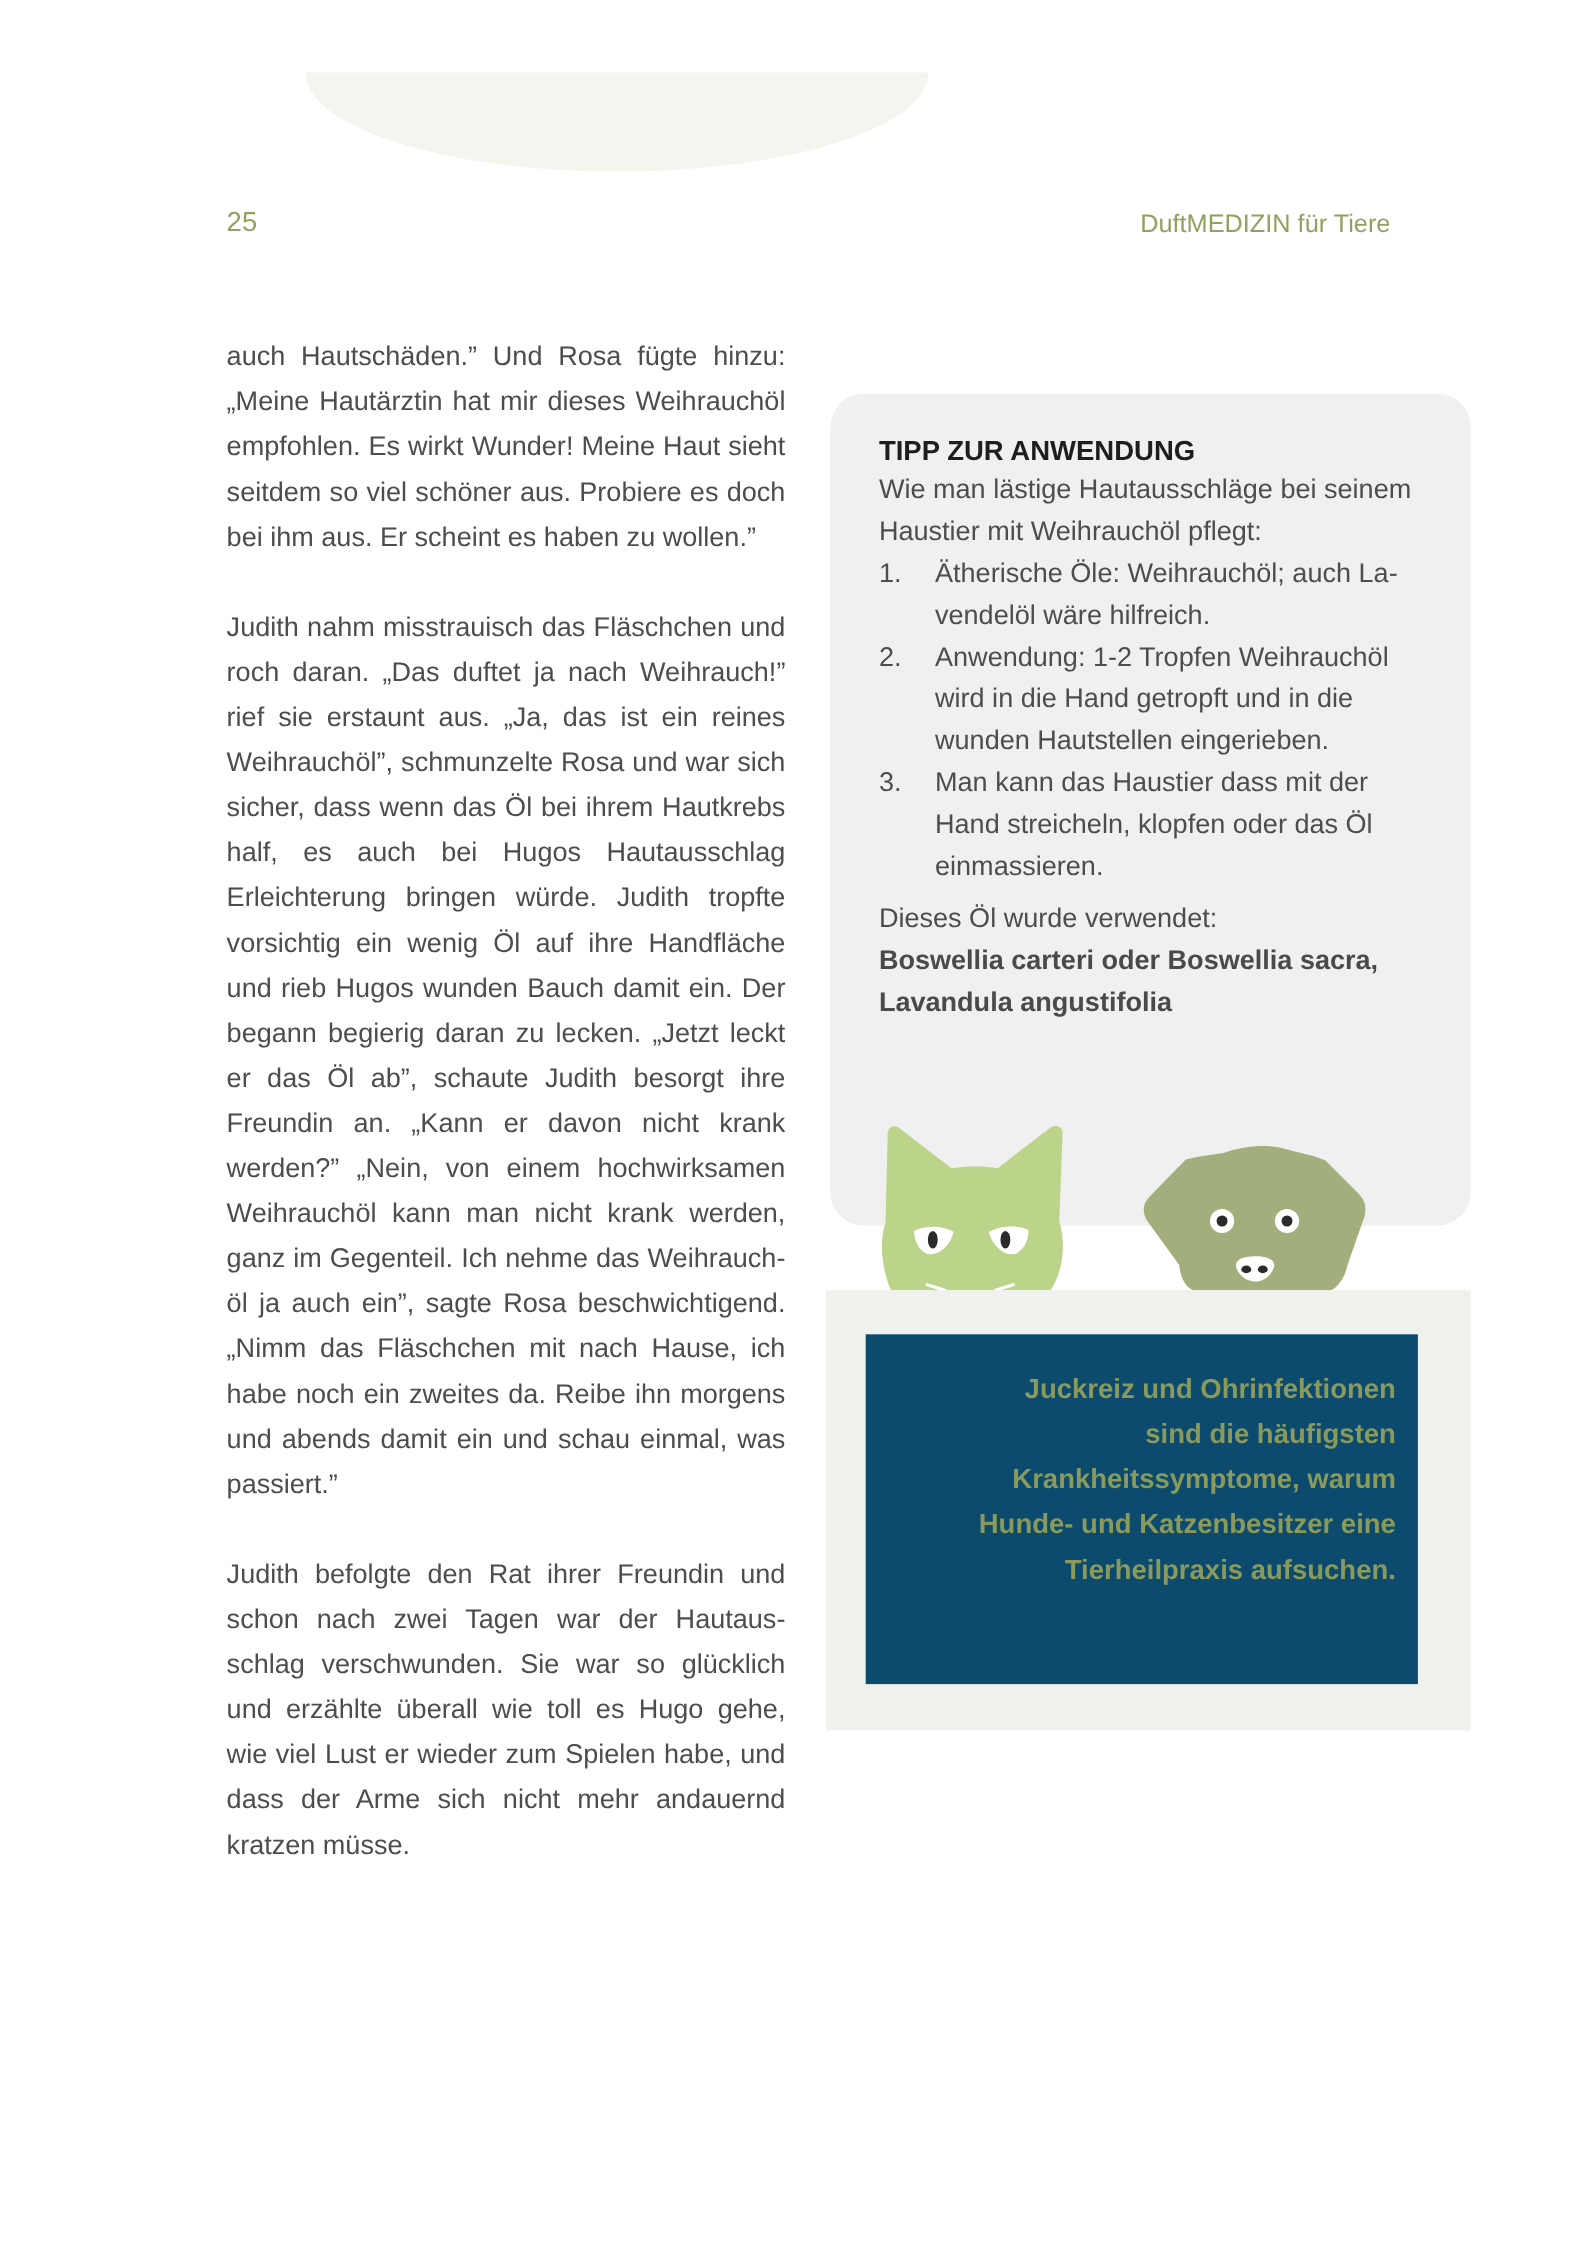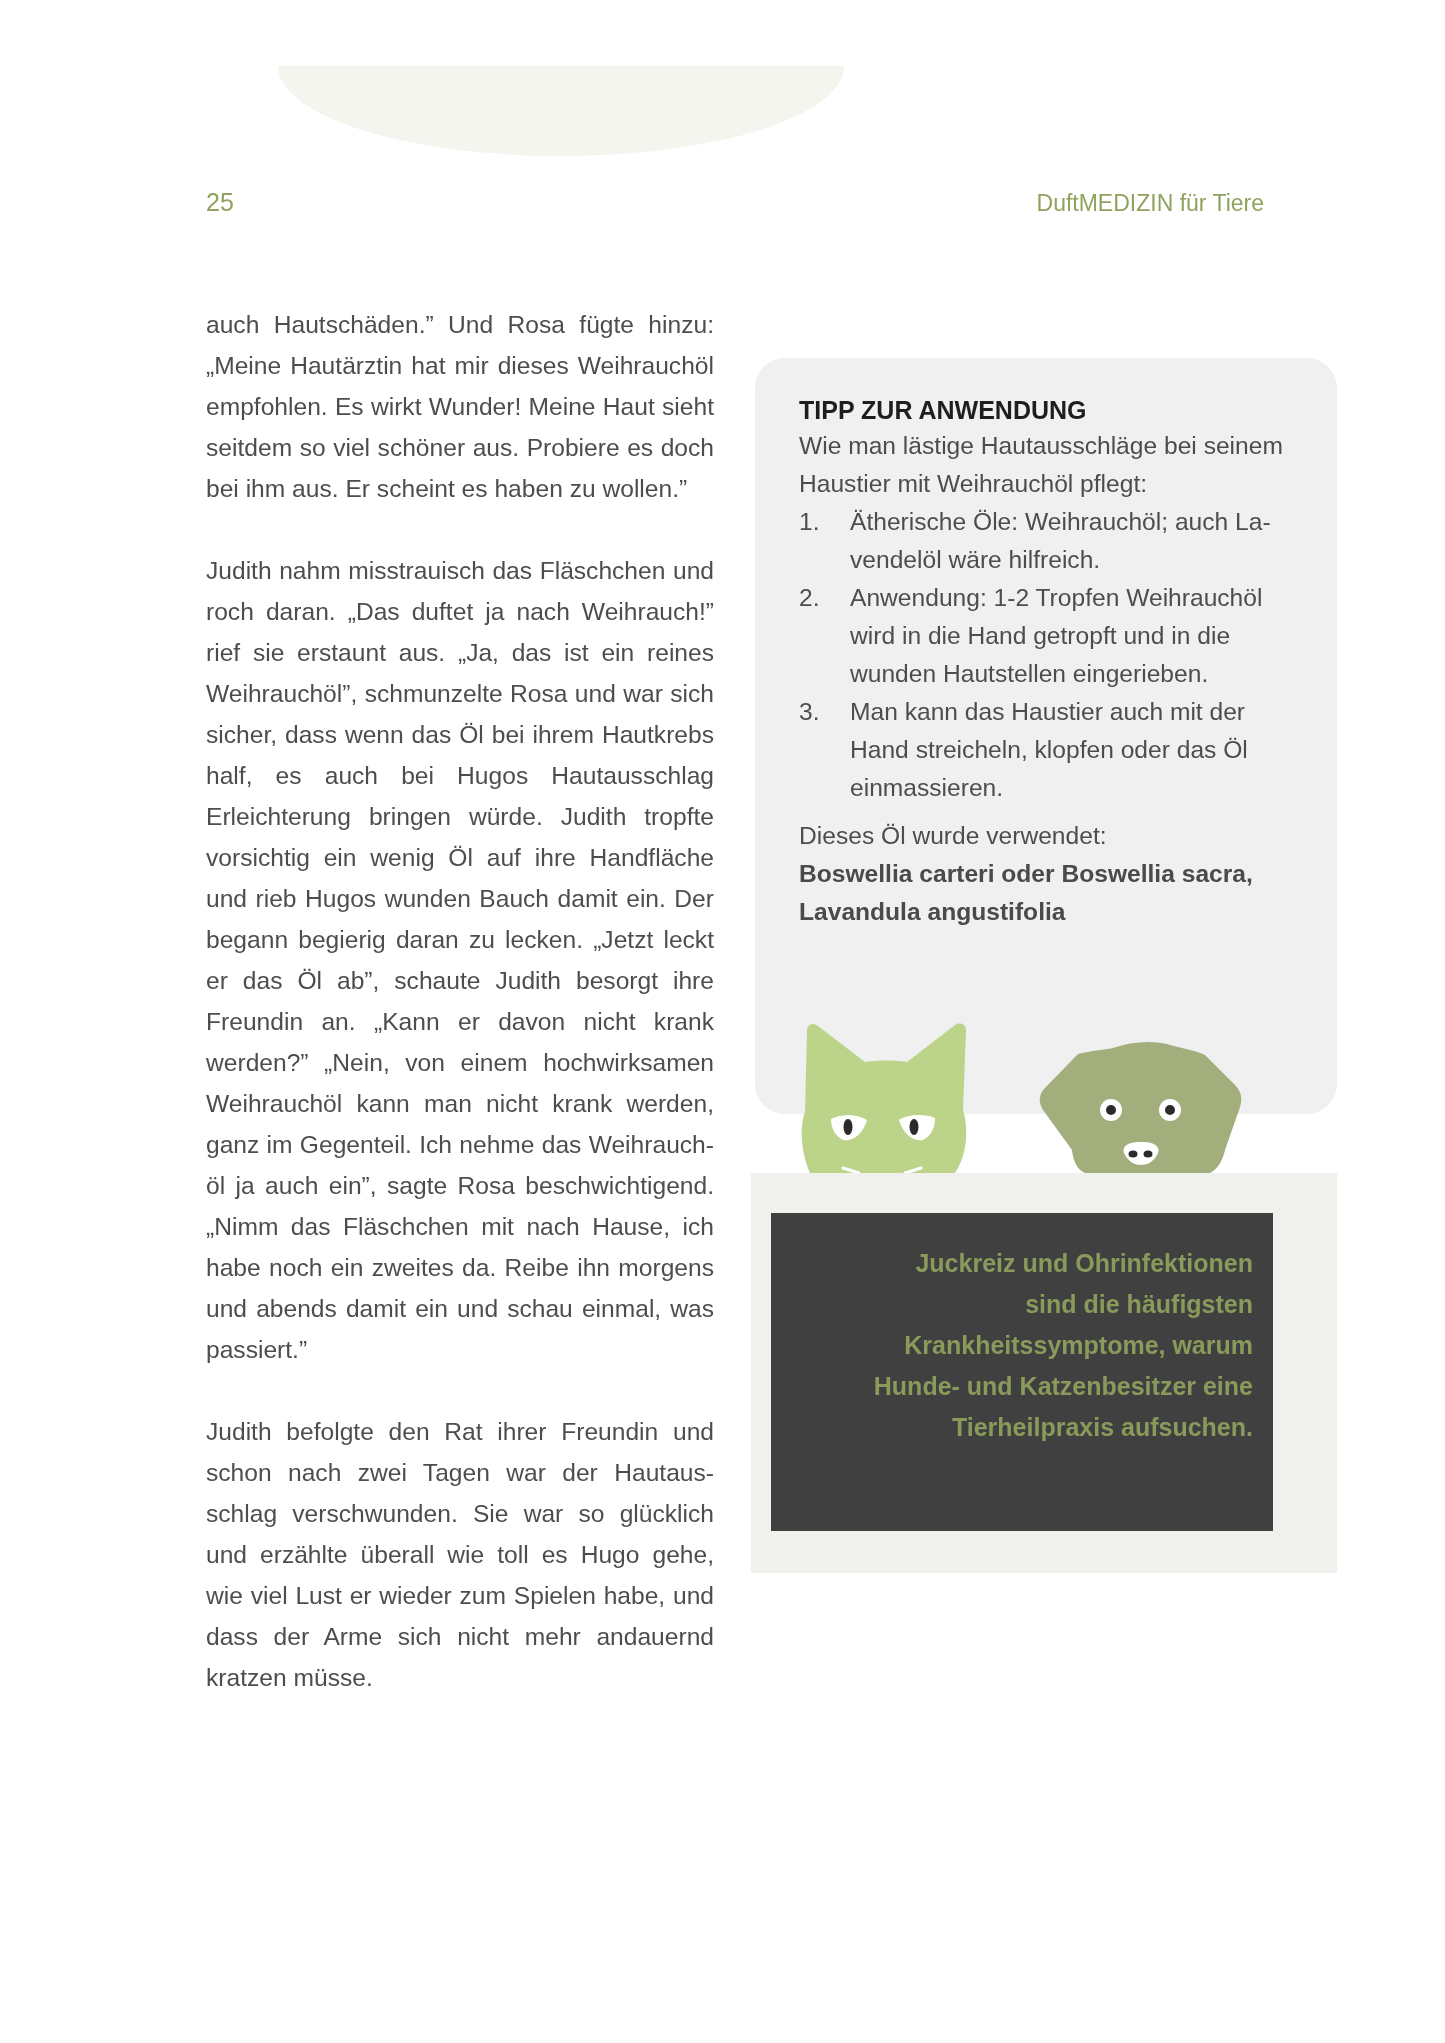--- a/index.html
+++ b/index.html
@@ -117,25 +117,25 @@
     .quote-frame {
       position: absolute;
       left: 751px;
       top: 1173px;
       width: 586px;
       height: 400px;
       background: #f0f1ed;
     }
     .quote-inner {
       position: absolute;
-      left: 20px;
+      left: 36px;
       top: 40px;
       width: 502px;
       height: 318px;
-      background: #404040;
+      background: #0c4a6e;
       box-sizing: border-box;
       padding: 30px 20px 0 20px;
       text-align: right;
     }
     .quote-text {
       font-size: 25px;
       font-weight: bold;
       line-height: 41px;
       color: #8a9a5b;
       margin: 0;
@@ -163,21 +163,21 @@
     <li>
       <span class="tip-num">1.</span>
       <span class="tip-text">Ätherische Öle: Weihrauchöl; auch La­vendelöl wäre hilfreich.</span>
     </li>
     <li>
       <span class="tip-num">2.</span>
       <span class="tip-text">Anwendung: 1-2 Tropfen Weihrauchöl wird in die Hand getropft und in die wunden Hautstellen eingerieben.</span>
     </li>
     <li>
       <span class="tip-num">3.</span>
-      <span class="tip-text">Man kann das Haustier auch mit der Hand streicheln, klopfen oder das Öl einmassieren.</span>
+      <span class="tip-text">Man kann das Haustier dass mit der Hand streicheln, klopfen oder das Öl einmassieren.</span>
     </li>
   </ol>
   <p class="tip-used-label">Dieses Öl wurde verwendet:</p>
   <p class="tip-oils">Boswellia carteri oder Boswellia sacra, Lavandula angustifolia</p>
 </div>
 
 <svg class="animals" viewBox="0 0 582 160" width="582" height="160">
 
   <g>
     <path fill="#bcd38a" d="M55 153 C 45 130, 45 105, 50 92 L 52 10 C 53 4, 58 2, 63 6 L 110 42 C 125 40, 140 40, 152 42 L 200 5 C 205 2, 211 4, 211 10 L 208 90 C 214 110, 212 135, 200 153 Z"></path>

